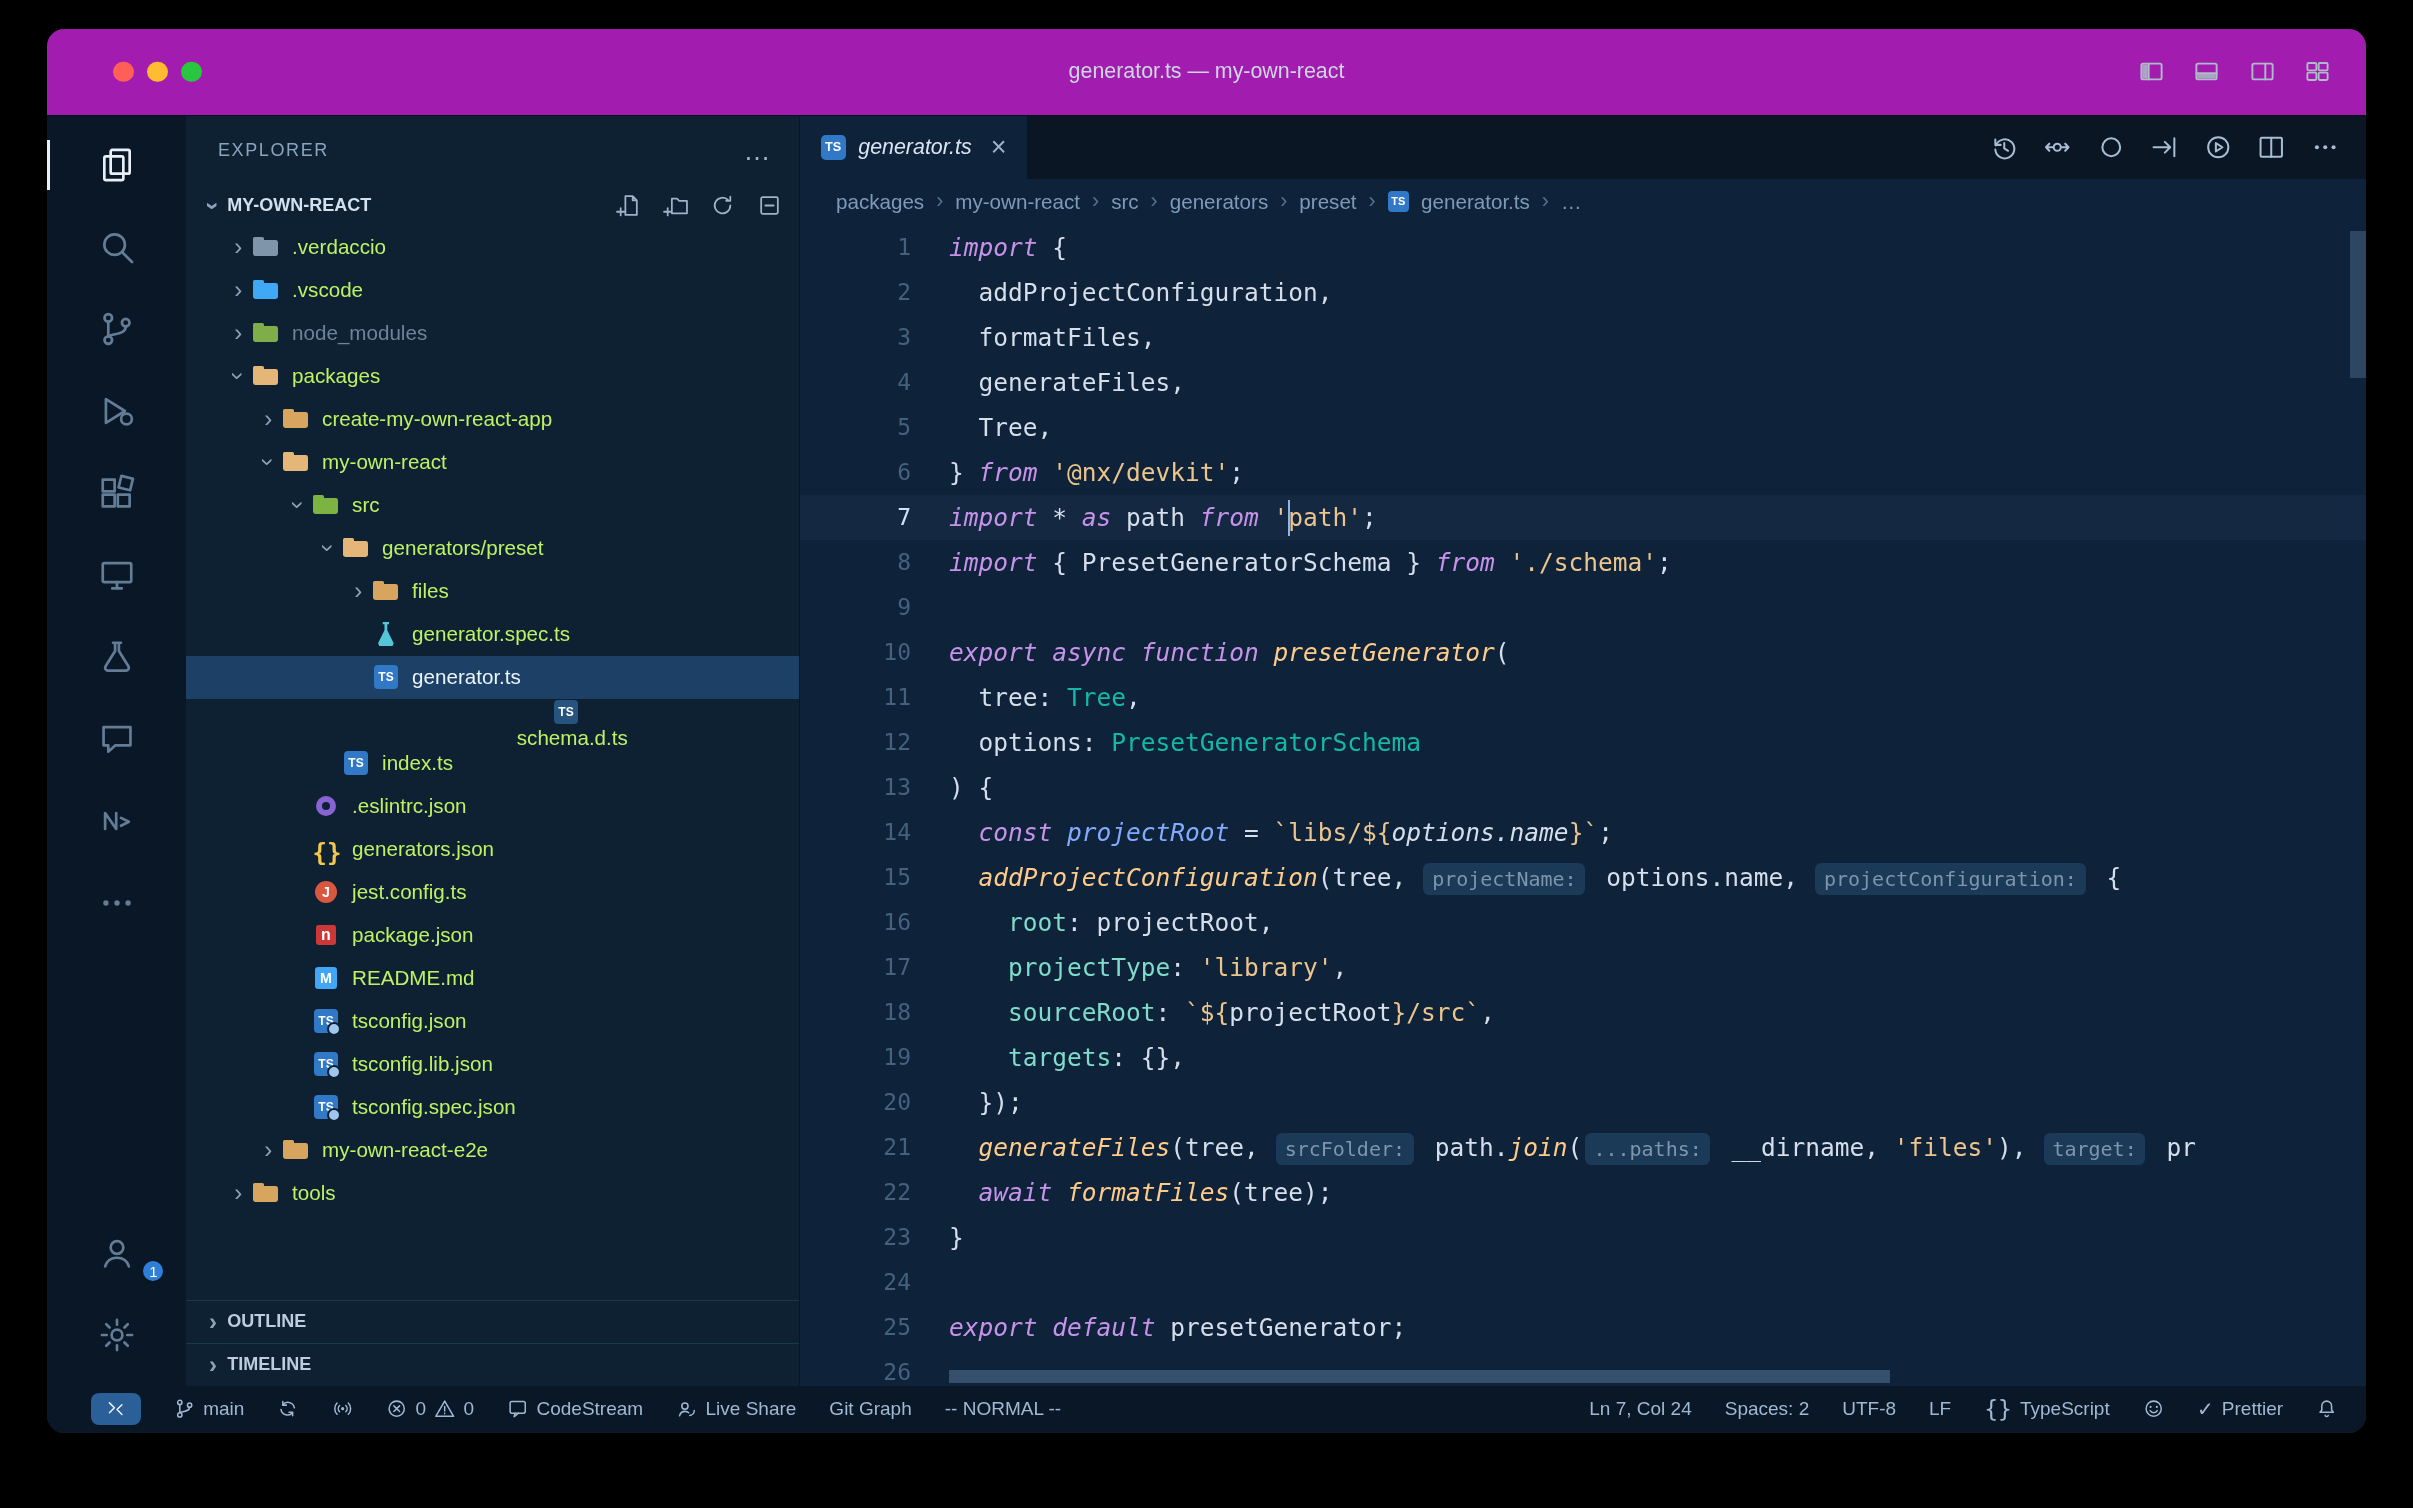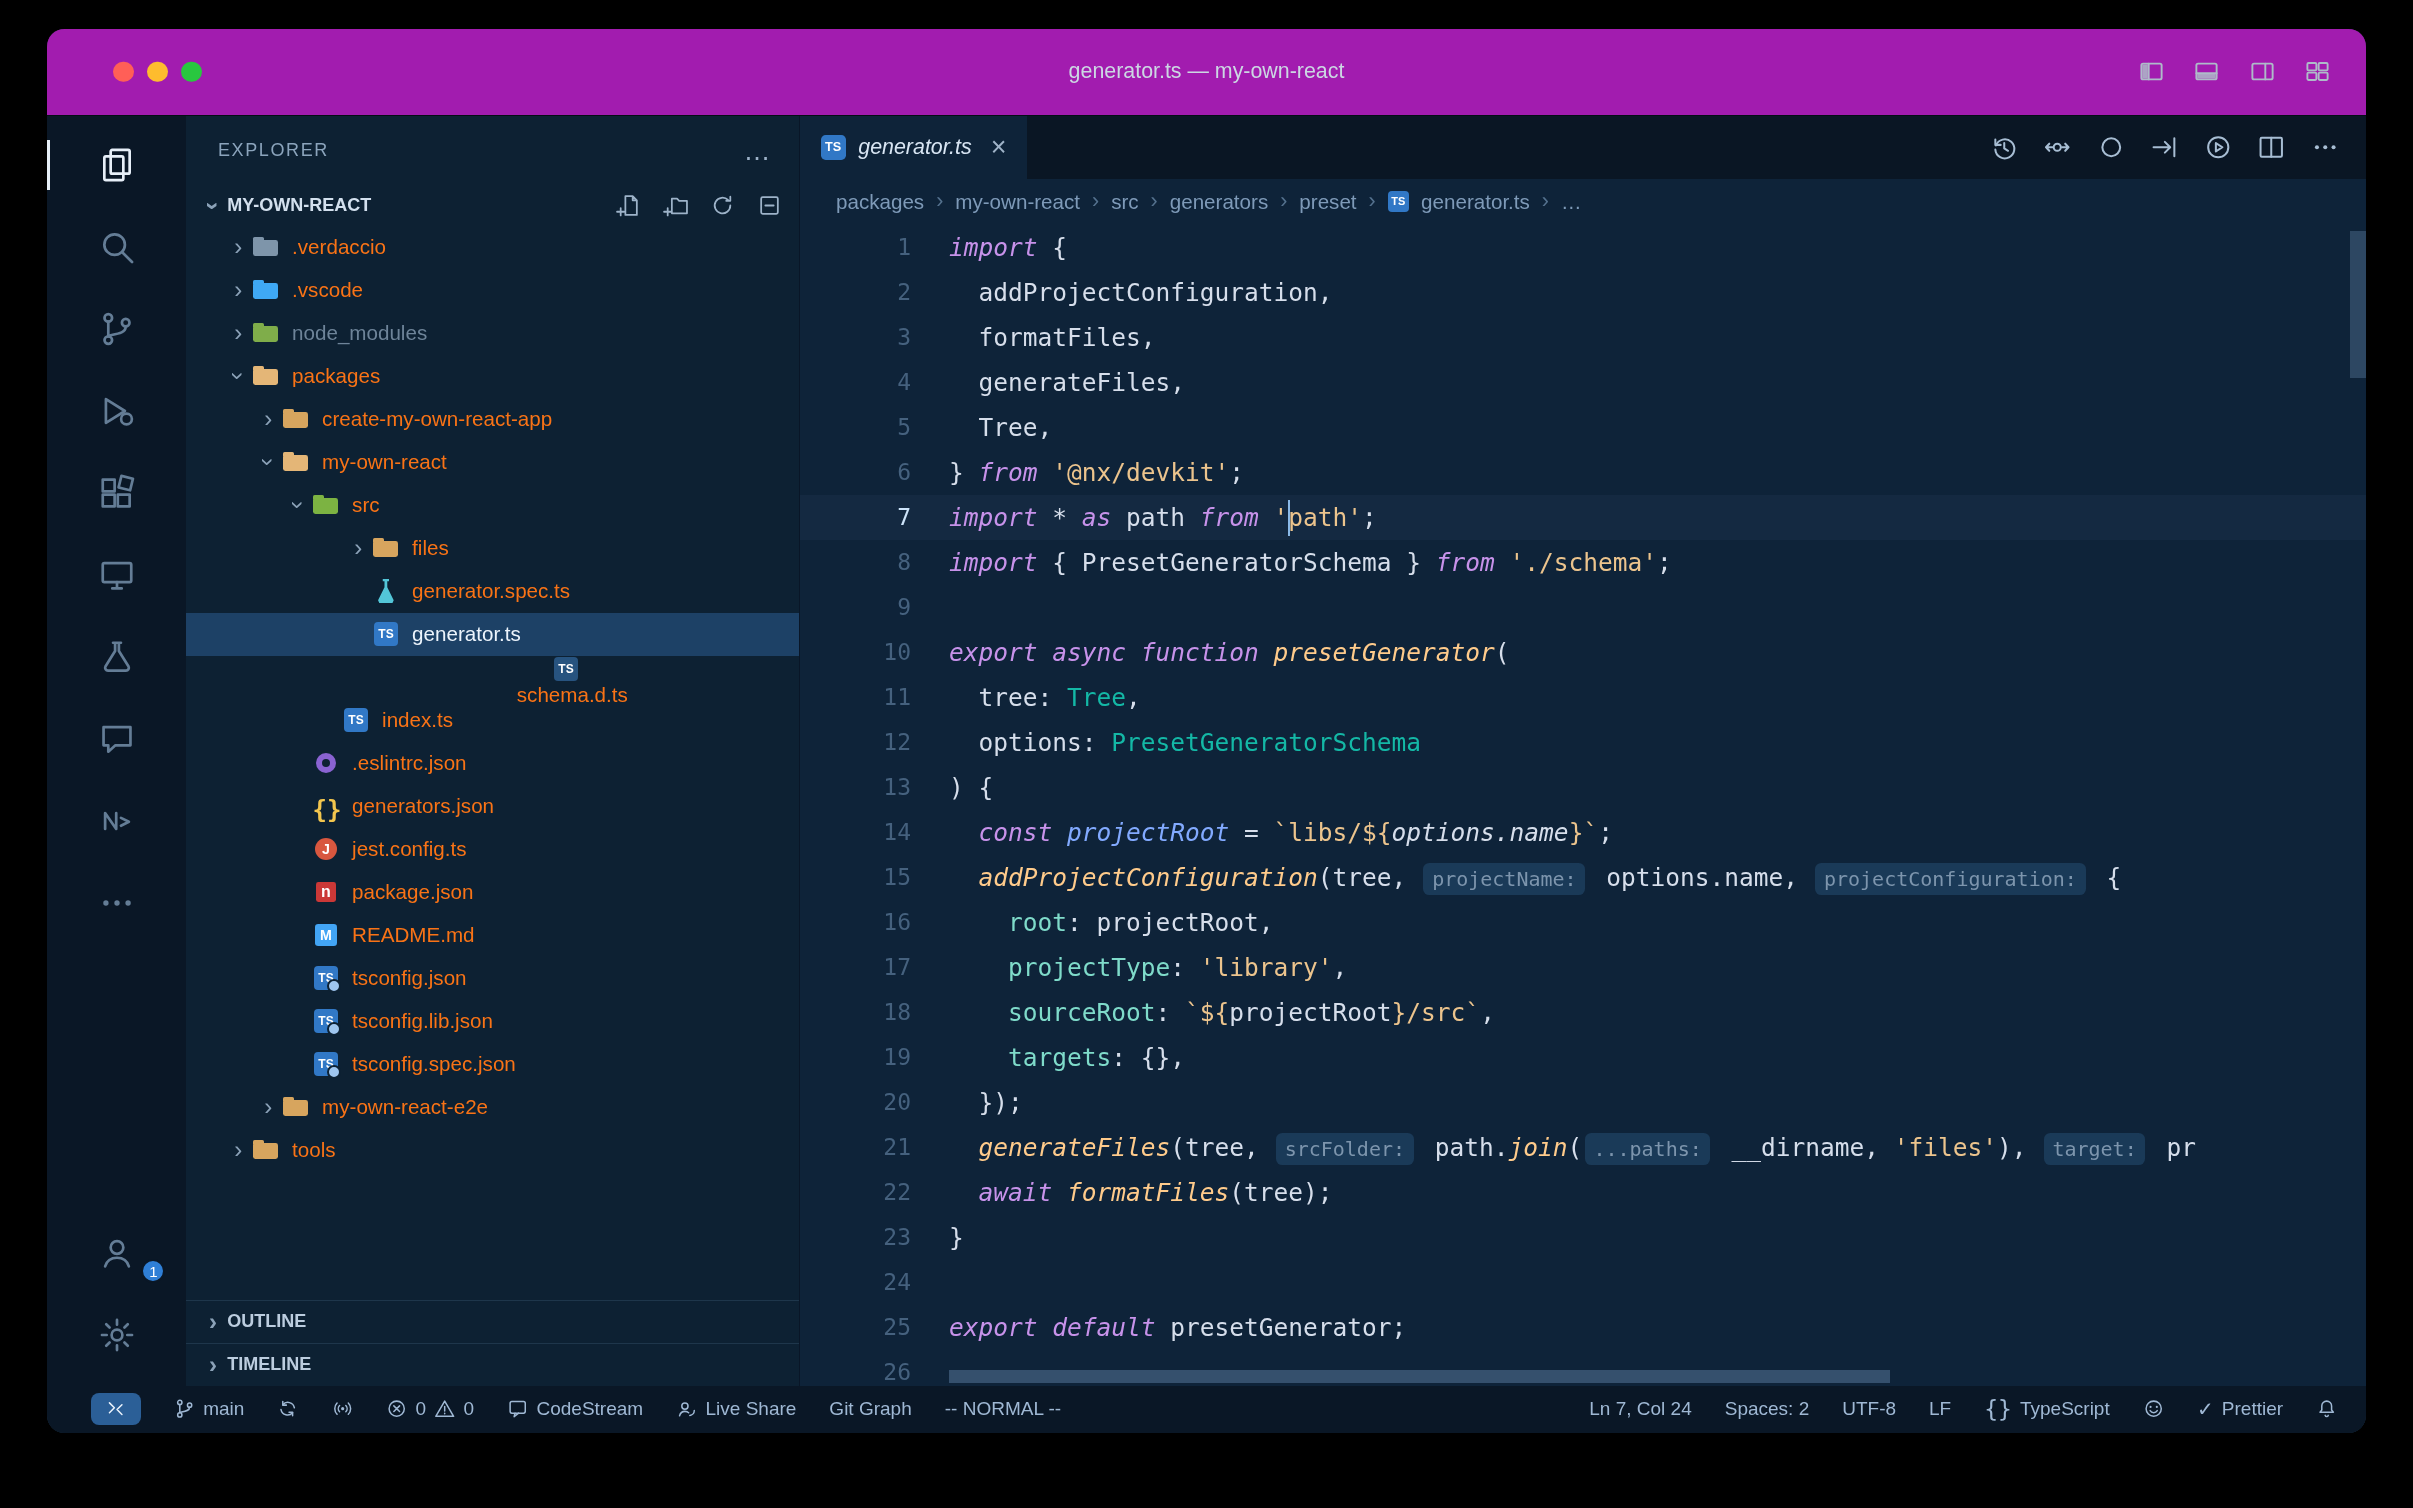--- a/index.html
+++ b/index.html
@@ -42,21 +42,21 @@
   .sb-more{margin-left:auto;color:#9db3c9;font-size:27px;line-height:16px;}
   .sb-more::before{content:"\2026";}
   .sb-section{height:40px;flex:none;display:flex;align-items:center;padding:0 17.4px 0 12.7px;color:#d3e0ee;font-weight:bold;font-size:18px;}
   .sb-section .acts{margin-left:auto;display:flex;gap:22px;color:#9db3c9;}
   .sb-section .acts svg{width:25px;height:25px;}
   .tw{width:28.5px;flex:none;text-align:center;color:#8ba2b8;font-size:24px;}
   .tw::before{display:inline-block;}
   .tw.r::before{content:"\203A";}
   .tw.d::before{content:"\203A";transform:rotate(90deg);}
   .tree{flex:1;overflow:hidden;}
-  .trow{display:flex;align-items:center;height:43px;color:#f97316;font-size:20.6px;}
+  .trow{display:flex;align-items:center;height:43px;color:#bef264;font-size:20.6px;}
   .trow.sel{background:#1d4166;color:#ecf4fc;}
   .trow.dim{color:#6e8499;}
   .tlabel{white-space:pre;margin-left:1.6px;}
 
   
   .fi{width:27px;height:27px;position:relative;flex:none;margin-right:11px;font-family:"Liberation Sans",sans-serif;}
   .fi.fd::before{content:"";position:absolute;left:0.8px;top:6.3px;width:24.5px;height:16.6px;background:var(--fc,#8aa0b4);border-radius:1.6px 2.4px 2.4px 2.4px;}
   .fi.fd::after{content:"";position:absolute;left:0.8px;top:3.2px;width:10.3px;height:4.7px;background:var(--fc,#8aa0b4);border-radius:1.6px 1.6px 0 0;}
   .folder-gray{--fc:#7e95aa}.folder-vscode{--fc:#3fa9f5}.folder-node{--fc:#7fad4a}
   .folder-amber{--fc:#d7a55e}.folder-amber-open{--fc:#e4b677}.folder-src-open{--fc:#7cb342}.folder-tools{--fc:#d7a55e}
@@ -419,20 +419,25 @@
           </div>
           <div class="trow" style="padding-left: 68px;">
             <span class="tw d"></span>
             <span class="fi folder-amber-open fd"></span>
             <span class="tlabel">my-own-react</span>
           </div>
           <div class="trow" style="padding-left: 98px;">
             <span class="tw d"></span>
             <span class="fi folder-src-open fd"></span>
             <span class="tlabel">src</span>
+          </div>
+          <div class="trow" style="padding-left: 128px;">
+            <span class="tw d"></span>
+            <span class="fi folder-amber-open fd"></span>
+            <span class="tlabel">generators/preset</span>
           </div>
           <div class="trow" style="padding-left: 158px;">
             <span class="tw r"></span>
             <span class="fi folder-amber fd"></span>
             <span class="tlabel">files</span>
           </div>
           <div class="trow" style="padding-left: 158px;">
             <span class="tw"></span>
             <span class="fi file-test"></span>
             <span class="tlabel">generator.spec.ts</span>

